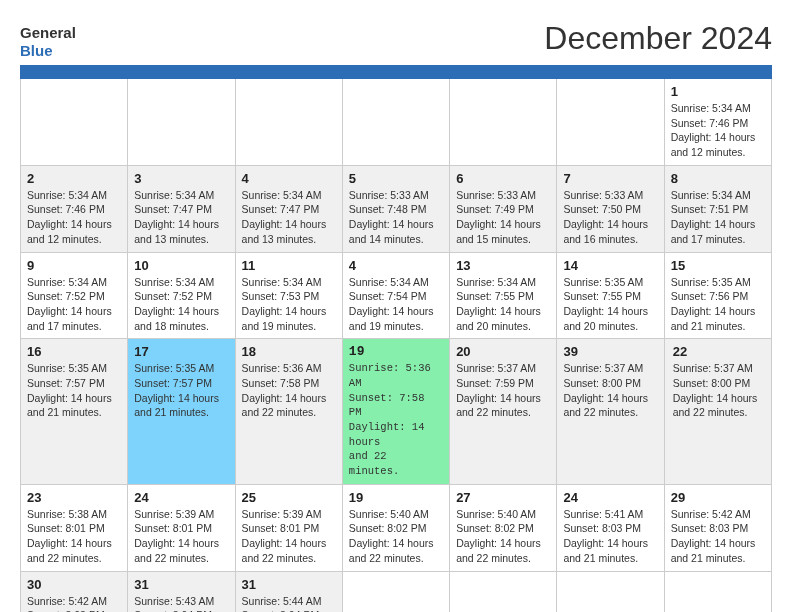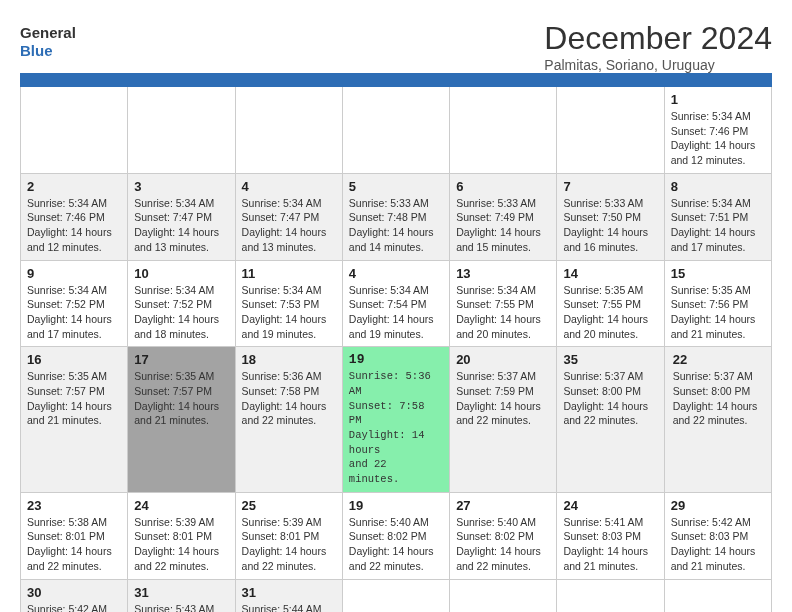--- a/index.html
+++ b/index.html
@@ -79,21 +79,20 @@
 <div class="header">
   <div class="logo">
   <svg width="70" height="45" viewBox="0 0 70 45">
     <text x="0" y="18" font-size="15" font-weight="bold" fill="#333" font-family="Arial">General</text>
     <text x="0" y="36" font-size="15" font-weight="bold" fill="#2d6db5" font-family="Arial">Blue</text>
     <polygon points="62,2 70,14 66,8" fill="#2d6db5"></polygon>
   </svg>
 </div>
   <div class="title-block">
     <div class="month-title">December 2024</div>
-    <div class="location">Palmitas, Soriano, Uruguay</div>
   </div>
 </div>
 
 <table>
   <thead>
     <tr>
       <th></th>
       <th></th>
       <th></th>
       <th></th>
@@ -173,38 +172,38 @@
         <td>
           <span class="day-num">15</span>
           <div class="day-info">Sunrise: 5:35 AM<br>Sunset: 7:56 PM<br>Daylight: 14 hours<br>and 21 minutes.</div>
         </td>
       </tr>
       <tr>
         <td style="background: rgb(240, 240, 240);">
           <span class="day-num">16</span>
           <div class="day-info">Sunrise: 5:35 AM<br>Sunset: 7:57 PM<br>Daylight: 14 hours<br>and 21 minutes.</div>
         </td>
-        <td style="background: #a3a3a3;">
+        <td style="background: #7dd3fc;">
           <span class="day-num">17</span>
           <div class="day-info">Sunrise: 5:35 AM<br>Sunset: 7:57 PM<br>Daylight: 14 hours<br>and 21 minutes.</div>
         </td>
         <td style="background: rgb(240, 240, 240);">
           <span class="day-num">18</span>
           <div class="day-info">Sunrise: 5:36 AM<br>Sunset: 7:58 PM<br>Daylight: 14 hours<br>and 22 minutes.</div>
         </td>
         <td style="background: #86efac; font-family: Liberation Mono, monospace;">
           <span class="day-num">19</span>
           <div class="day-info">Sunrise: 5:36 AM<br>Sunset: 7:58 PM<br>Daylight: 14 hours<br>and 22 minutes.</div>
         </td>
         <td style="background: rgb(240, 240, 240);">
           <span class="day-num">20</span>
           <div class="day-info">Sunrise: 5:37 AM<br>Sunset: 7:59 PM<br>Daylight: 14 hours<br>and 22 minutes.</div>
         </td>
         <td style="background: rgb(240, 240, 240);">
-          <span class="day-num">35</span>
+          <span class="day-num">39</span>
           <div class="day-info">Sunrise: 5:37 AM<br>Sunset: 8:00 PM<br>Daylight: 14 hours<br>and 22 minutes.</div>
         </td>
         <td style="background: rgb(240, 240, 240); padding-left: 8px;">
           <span class="day-num">22</span>
           <div class="day-info">Sunrise: 5:37 AM<br>Sunset: 8:00 PM<br>Daylight: 14 hours<br>and 22 minutes.</div>
         </td>
       </tr>
       <tr>
         <td>
           <span class="day-num">23</span>

